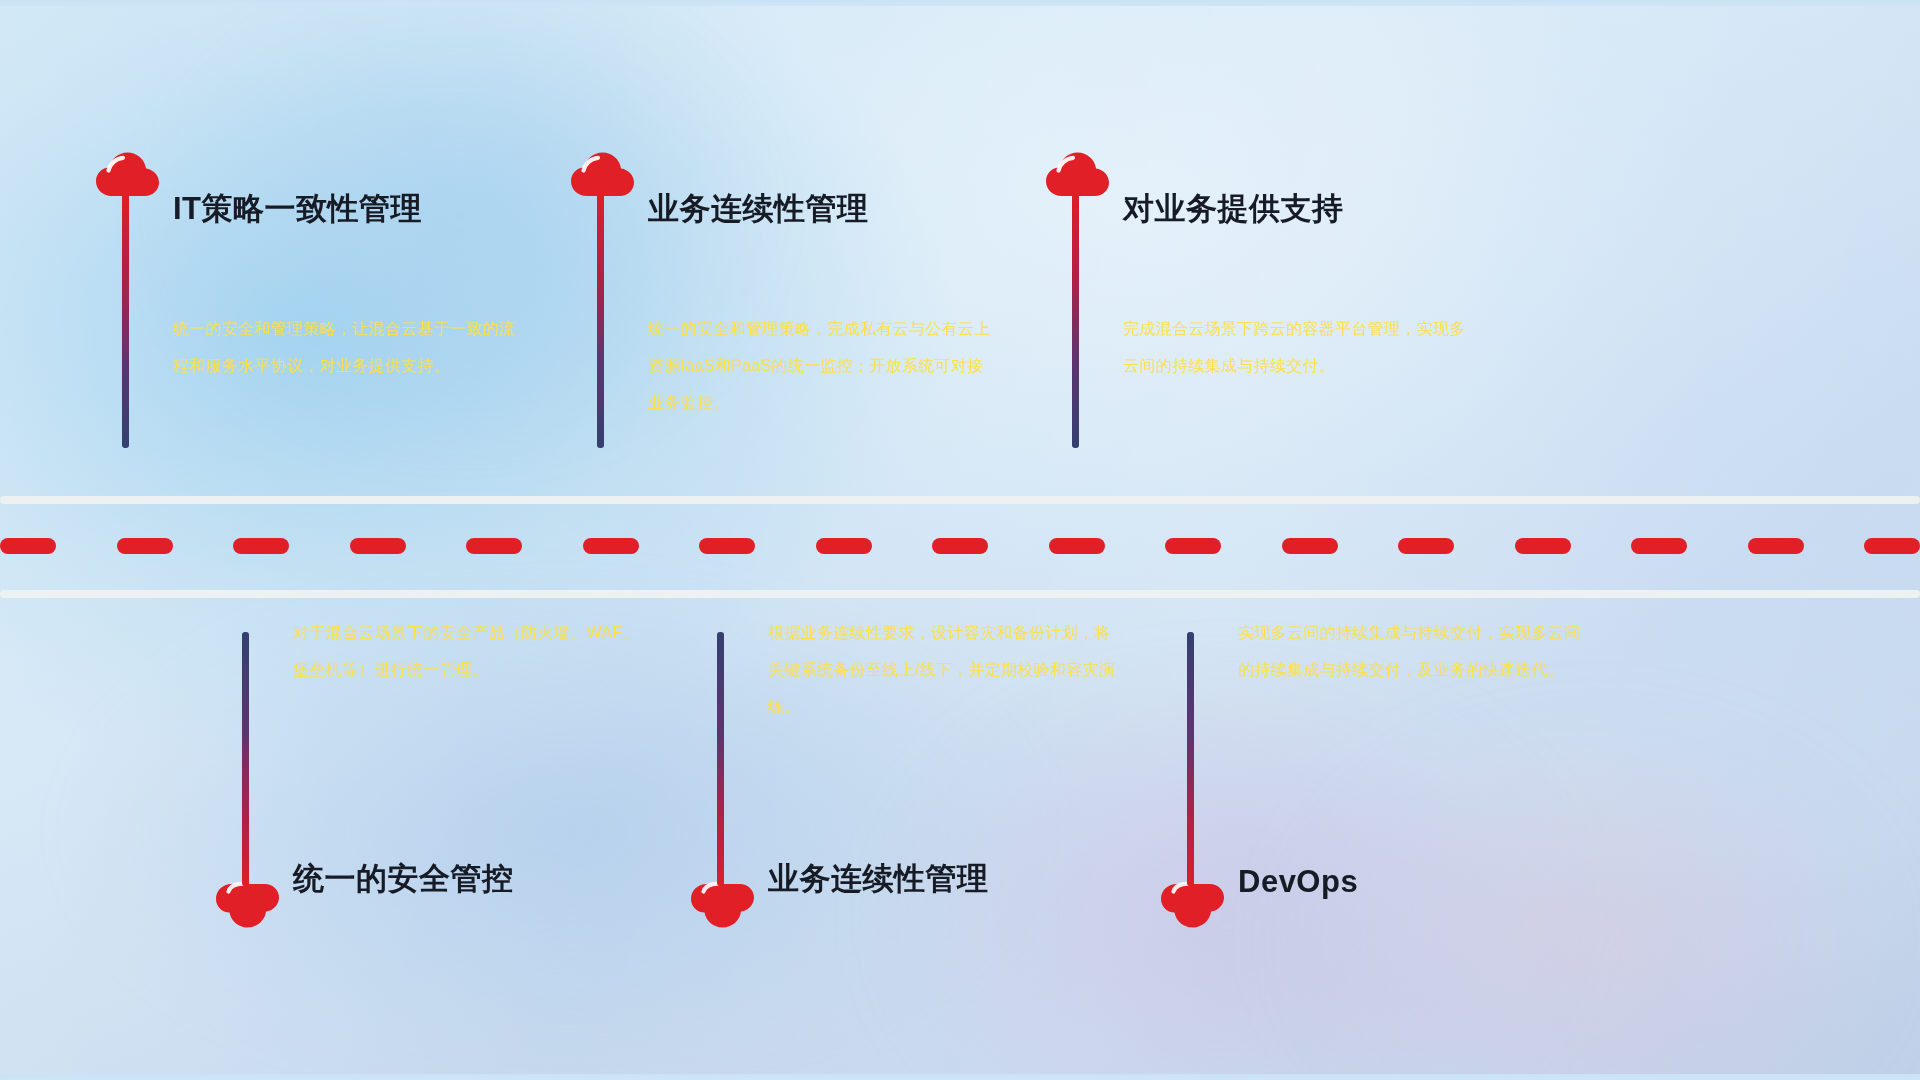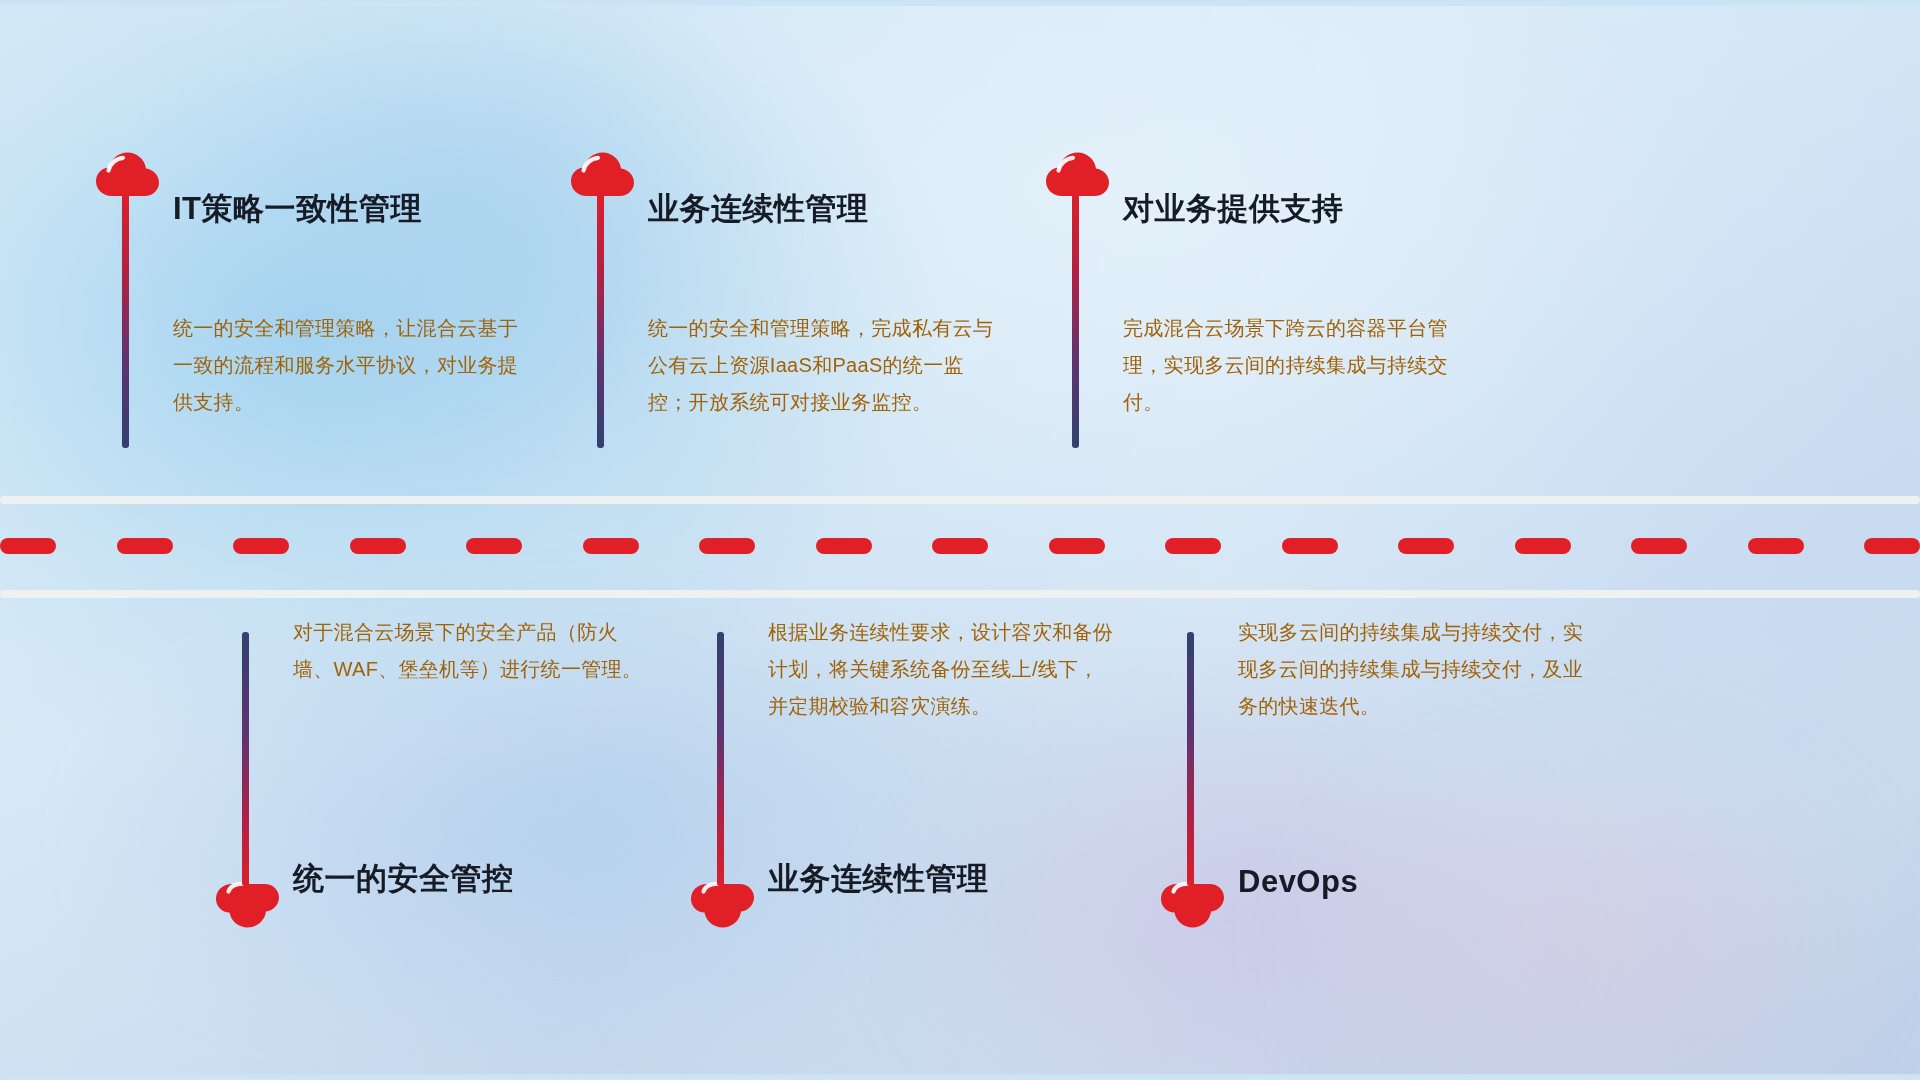--- a/index.html
+++ b/index.html
@@ -168,23 +168,23 @@
     letter-spacing: 0.5px;
     white-space: nowrap;
   }
   .col-top .col-title { top: 38px; }
   .col-bottom .col-title { bottom: 30px; }
 
   .col-body {
     position: absolute;
     left: 78px;
     width: 350px;
-    font-size: 20px;
+    font-size: 16px;
     line-height: 37px;
-    color: #a16207;
+    color: #fde047;
     letter-spacing: 0.3px;
   }
   .col-top .col-body { top: 160px; }
   .col-bottom .col-body { top: 14px; }
 
   
   .col-bottom .col-title,
   .col-bottom .col-body { left: 78px; }
 </style>
 </head>

